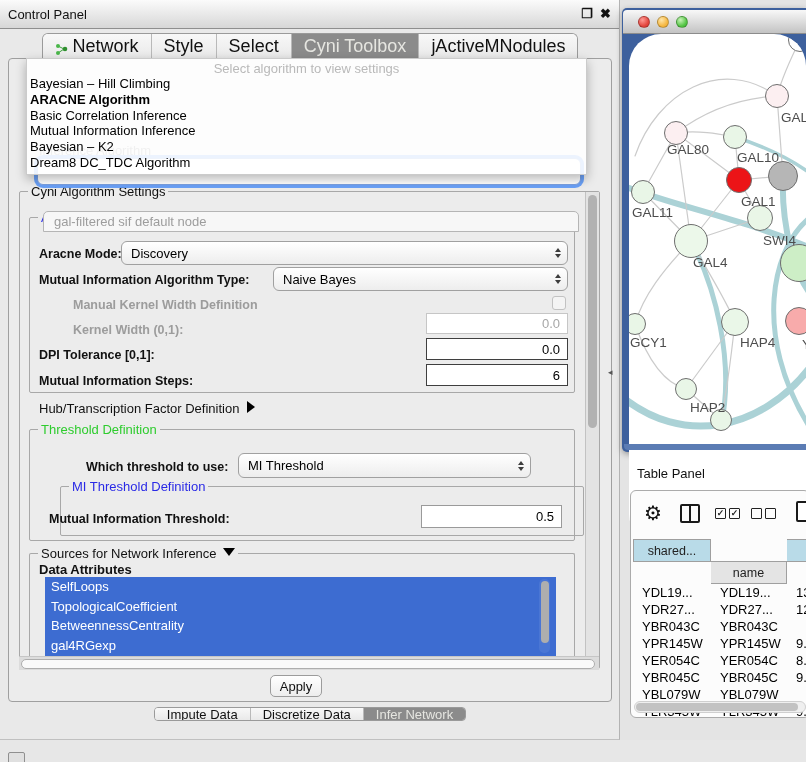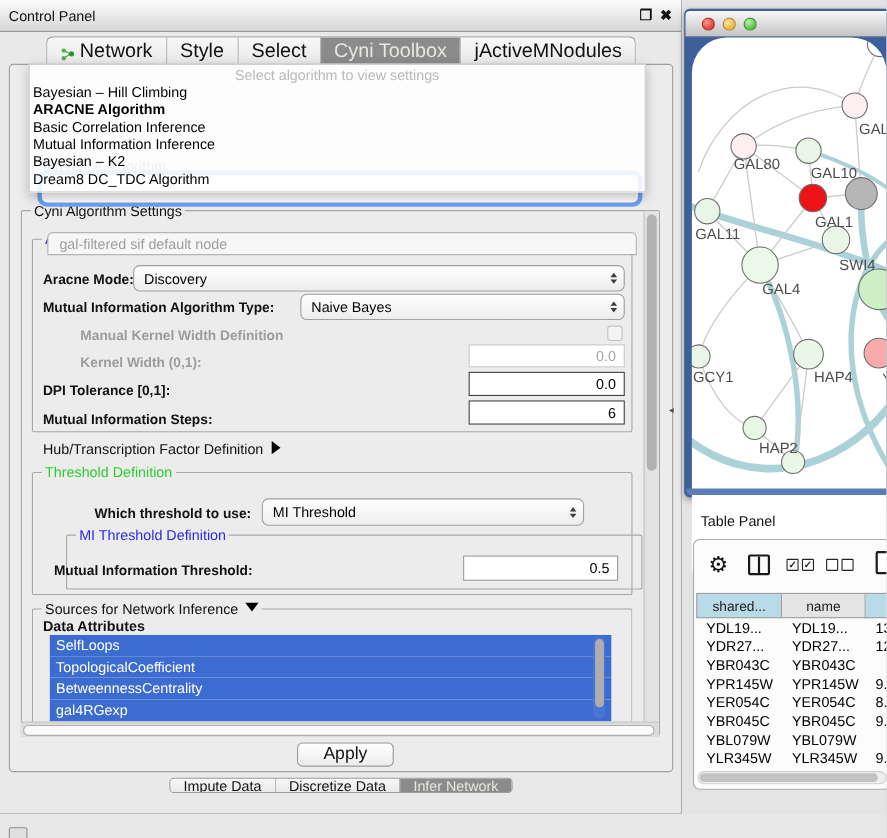--- a/index.html
+++ b/index.html
@@ -91,23 +91,23 @@
   
   #settings-vscroll { position:absolute; left:585px; top:192px; width:14px; height:475px;
     background:#e3e3e3; border-left:1px solid #c2c2c2; }
   #settings-vthumb { position:absolute; left:2px; top:3px; width:9px; height:233px; background:#b2b2b2; border-radius:5px; }
   #settings-hscroll { position:absolute; left:19px; top:656px; width:580px; height:14px;
     background:#dcdcdc; border-top:1px solid #c6c6c6; }
   #settings-hthumb { position:absolute; left:2px; top:1.5px; width:574px; height:10px;
     background:#fafafa; border:1px solid #aeaeae; border-radius:6px; }
 
   
-  #apply-btn { position:absolute; left:270px; top:675px; width:88px; height:22px;
+  #apply-btn { position:absolute; left:270px; top:675px; width:52px; height:22px;
     background:linear-gradient(#ffffff,#ededed); border:1px solid #9c9c9c; border-radius:5px;
-    font-size:16px; color:#111; display:flex; align-items:center; justify-content:center; }
+    font-size:13px; color:#111; display:flex; align-items:center; justify-content:center; }
   #bottom-tabs { position:absolute; left:0; top:707px; width:620px; display:flex; justify-content:center; }
   .tabgroup.bottom { border-radius:4px; border-bottom:1px solid #9a9a9a; height:14px; }
   .tabgroup.bottom .tab { font-size:13px; }
 
   
   #divider-grip { position:absolute; left:608px; top:367px; font-size:9px; color:#555; z-index:6; }
 
   
   #net-window { position:absolute; left:622px; top:8px; width:184px; height:444px;
     background:#3d609d; border-radius:5px 0 0 5px; box-shadow:0 2px 6px rgba(0,0,0,0.35); }
@@ -396,21 +396,21 @@
       </span>
       <span id="cb-unchecked" class="cb-pair">
         <span class="cb"></span>
           <span class="cb"></span>
       </span>
       <span id="doc-ico"></span>
     </div>
     <div id="table-grid">
         <div class="t-header">
           <div class="th hl" style="width: 78px;">shared...</div>
-          <div class="th" style="width: 76px;">name</div>
+          <div class="th" style="width: 76px; margin-top: 22px;">name</div>
           <div class="th hl" style="width: 40px;"></div>
         </div>
         <div class="tr">
           <div class="td" style="width: 78px;">YDL19...</div>
           <div class="td" style="width: 76px;">YDL19...</div>
           <div class="td" style="width: 40px;">13</div>
         </div>
         <div class="tr">
           <div class="td" style="width: 78px;">YDR27...</div>
           <div class="td" style="width: 76px;">YDR27...</div>

